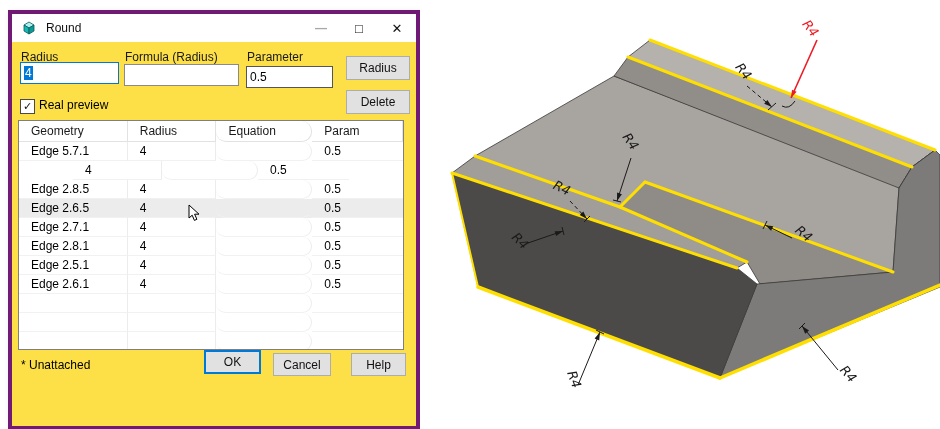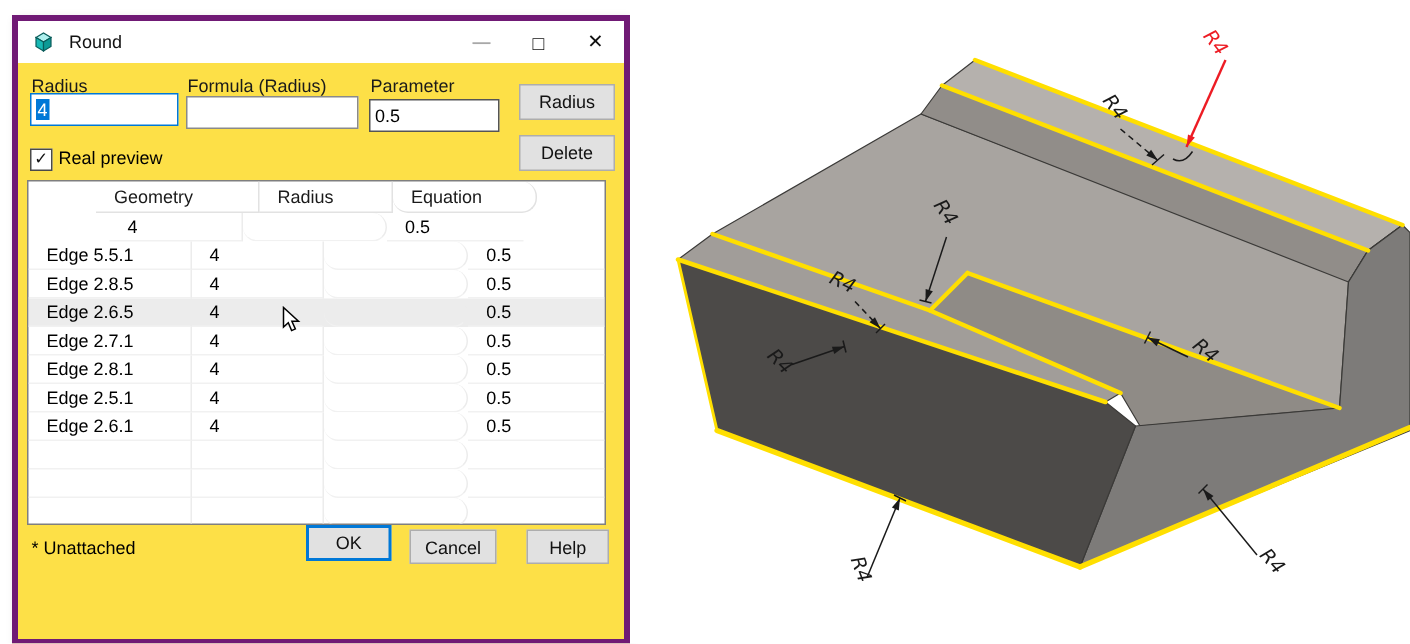--- a/index.html
+++ b/index.html
@@ -100,28 +100,29 @@
     <div class="chk">
       <span>✓</span>
     </div>
     <div class="chk-label">Real preview</div>
 
     <div class="tbl">
       <div class="tbl-row hdr">
         <div class="cell c0">Geometry</div>
         <div class="cell c1">Radius</div>
         <div class="cell c2">Equation</div>
-      </div>
-      <div class="tbl-row">
-        <div class="cell c1">4</div>
-        <div class="cell c2"></div>
-        <div class="cell c3">0.5</div>
-      </div>
-      <div class="tbl-row">
-        <div class="cell c0">Edge 5.5.1</div>
+        <div class="cell c3">Param</div>
+      </div>
+      <div class="tbl-row">
+        <div class="cell c0">Edge 5.7.1</div>
+        <div class="cell c1">4</div>
+        <div class="cell c2"></div>
+        <div class="cell c3">0.5</div>
+      </div>
+      <div class="tbl-row">
         <div class="cell c1">4</div>
         <div class="cell c2"></div>
         <div class="cell c3">0.5</div>
       </div>
       <div class="tbl-row">
         <div class="cell c0">Edge 2.8.5</div>
         <div class="cell c1">4</div>
         <div class="cell c2"></div>
         <div class="cell c3">0.5</div>
       </div>

